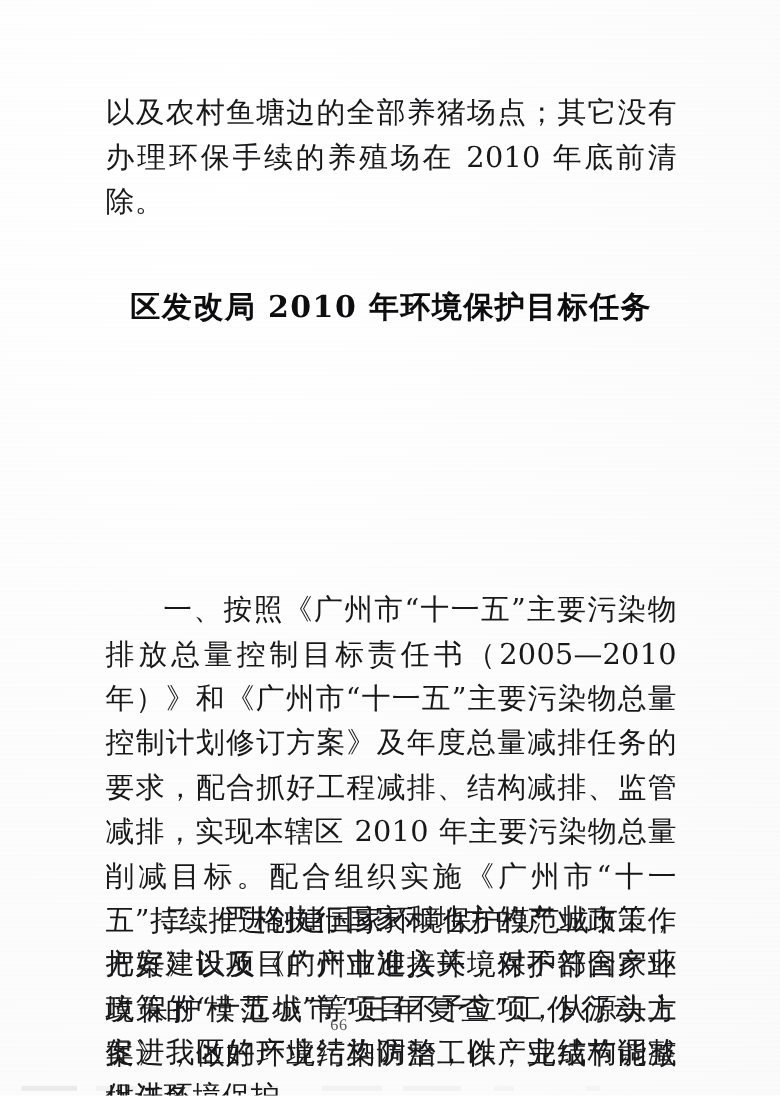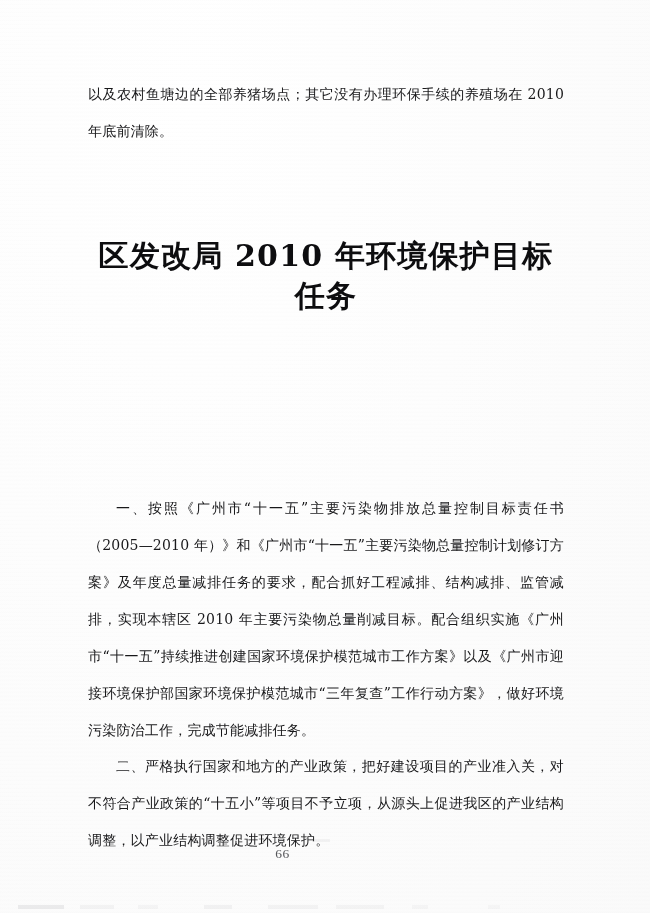--- a/index.html
+++ b/index.html
@@ -35,21 +35,21 @@
   .content {
     position: absolute;
     left: 88px;
     top: 0;
     width: 476px;
     height: 913px;
   }
 
   
   .para {
-    font-size: 14px;
+    font-size: 24px;
     line-height: 37px;
     color: #18181a;
     text-align: justify;
     text-justify: inter-ideograph;
     letter-spacing: 0.2px;
     margin: 0;
     font-weight: 500;
     -webkit-font-smoothing: none;
   }
   .para.indent {
@@ -58,21 +58,21 @@
 
   
   #para-cont      { position: absolute; top: 76px;  width: 476px; }
   #para-three     { position: absolute; top: 150px; width: 476px; }
   #doc-title      { position: absolute; top: 236px; width: 476px; }
   #para-intro     { position: absolute; top: 305px; width: 476px; }
   #para-one       { position: absolute; top: 490px; width: 476px; }
   #para-two       { position: absolute; top: 748px; width: 476px; }
 
   .doc-title {
-    font-size: 30px;
+    font-size: 25px;
     font-weight: 700;
     text-align: center;
     color: #0d0d0f;
     letter-spacing: 1.2px;
     line-height: 40px;
     margin: 0;
     font-family: "DejaVu Serif", serif;
   }
 
   .page-number {

